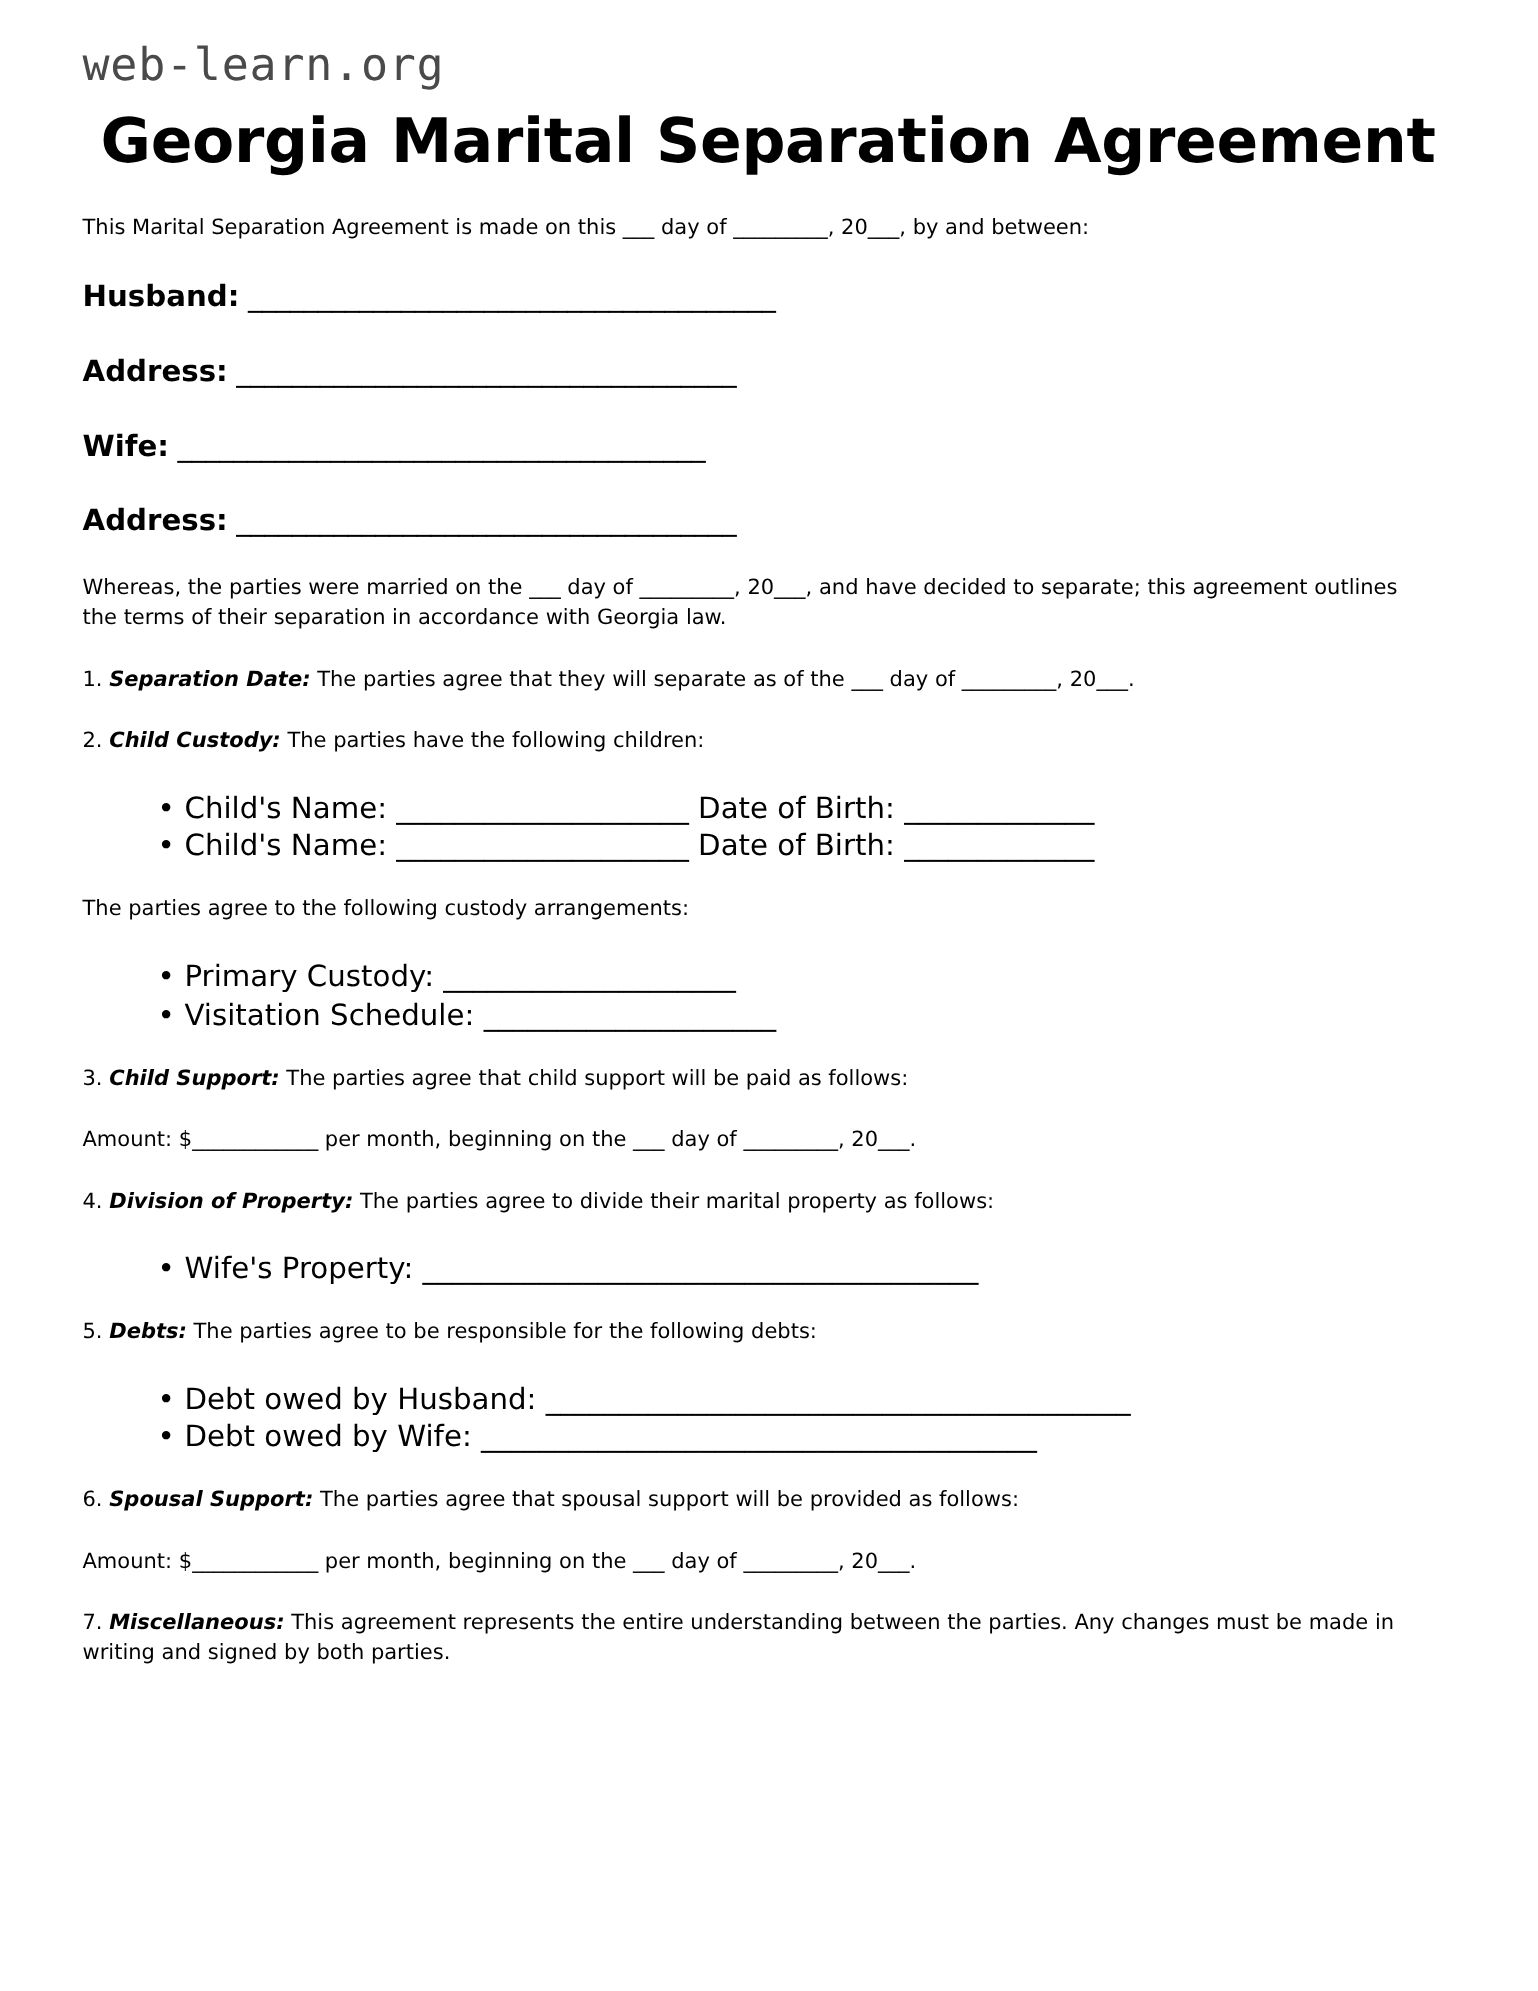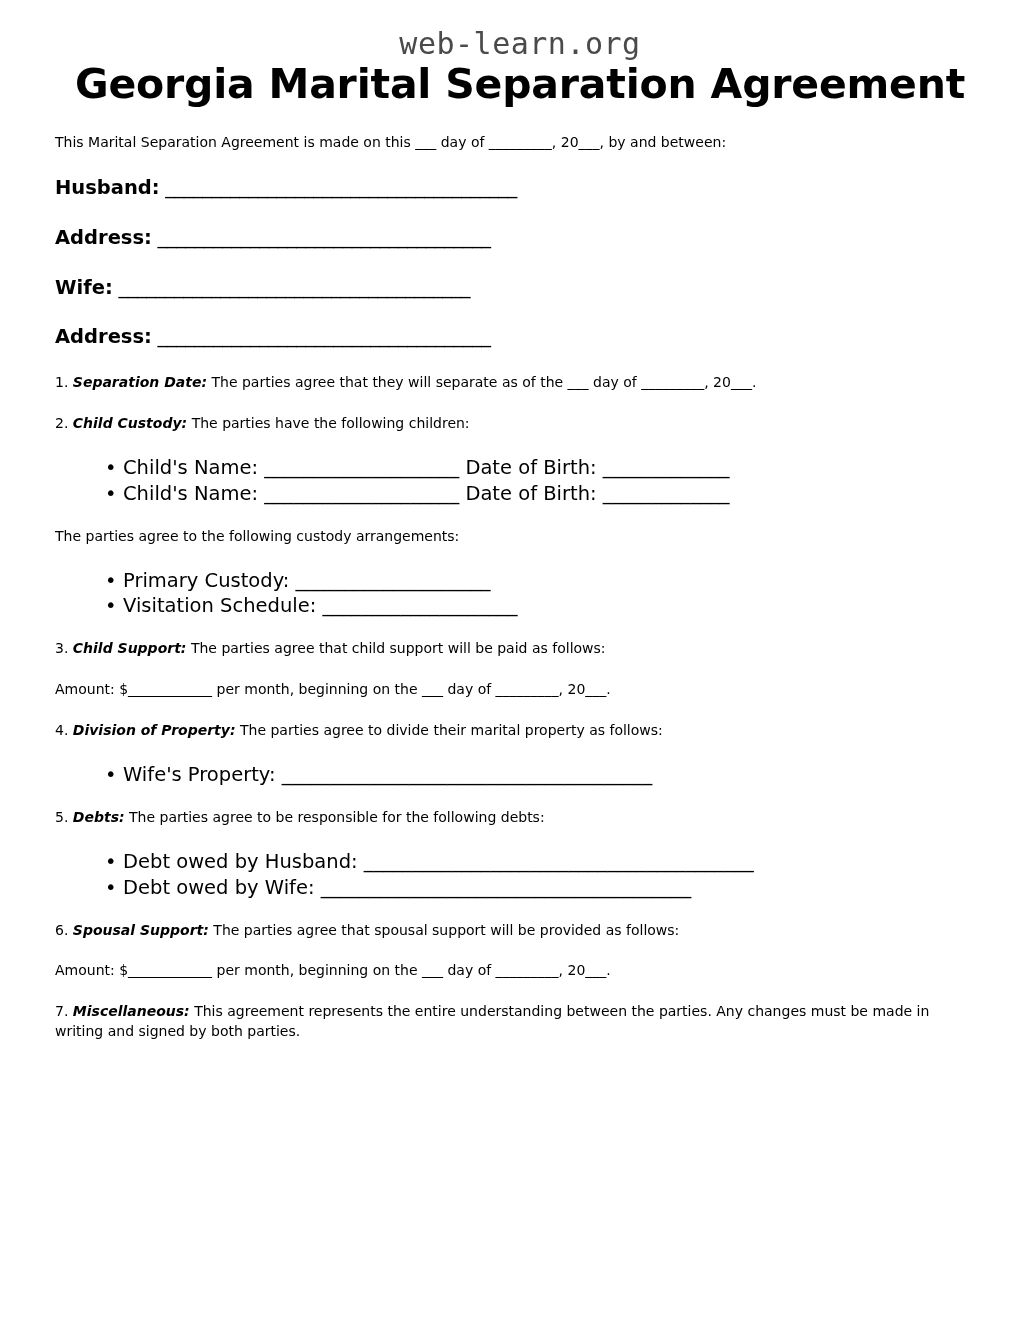--- a/index.html
+++ b/index.html
@@ -16,38 +16,37 @@
     width: 1025px;
     min-height: 1327px;
     background: #ffffff;
     position: relative;
     box-sizing: border-box;
     padding: 0;
     overflow: hidden;
   }
   .header-block {
     padding: 28px 40px 0 55px;
-    text-align: center;
   }
   .site-logo {
     font-family: "DejaVu Sans Mono", monospace;
     font-size: 30px;
     letter-spacing: 0.5px;
     color: #4a4a4a;
     line-height: 1.05;
     margin: 0 0 2px 0;
     font-weight: 400;
   }
   .doc-title {
     font-family: "DejaVu Sans", sans-serif;
     font-size: 41px;
     font-weight: bold;
     color: #000000;
     line-height: 1.12;
-    margin: 0;
+    margin: 12px;
     letter-spacing: -0.2px;
     white-space: nowrap;
   }
   .body-block {
     padding: 0 72px 0 55px;
   }
   p.para {
     font-size: 14px;
     line-height: 1.42;
     margin: 0 0 21px 0;
@@ -117,20 +116,21 @@
     </div>
 
     <div class="label-line">
       <b>Wife:</b><span class="blank"> ______________________________________</span>
     </div>
 
     <div class="label-line">
       <b>Address:</b><span class="blank"> ____________________________________</span>
     </div>
 
+    <p class="para">Whereas, the parties were married on the ___ day of _________, 20___, and have decided to separate; this agreement outlines the terms of their separation in accordance with Georgia law.</p>
 
     <p class="para">
       <span class="sec-num">1.</span>
       <span class="sec-title">Separation Date:</span><span> The parties agree that they will separate as of the ___ day of _________, 20___.</span>
     </p>
 
     <p class="para">
       <span class="sec-num">2.</span>
       <span class="sec-title">Child Custody:</span><span> The parties have the following children:</span>
     </p>

